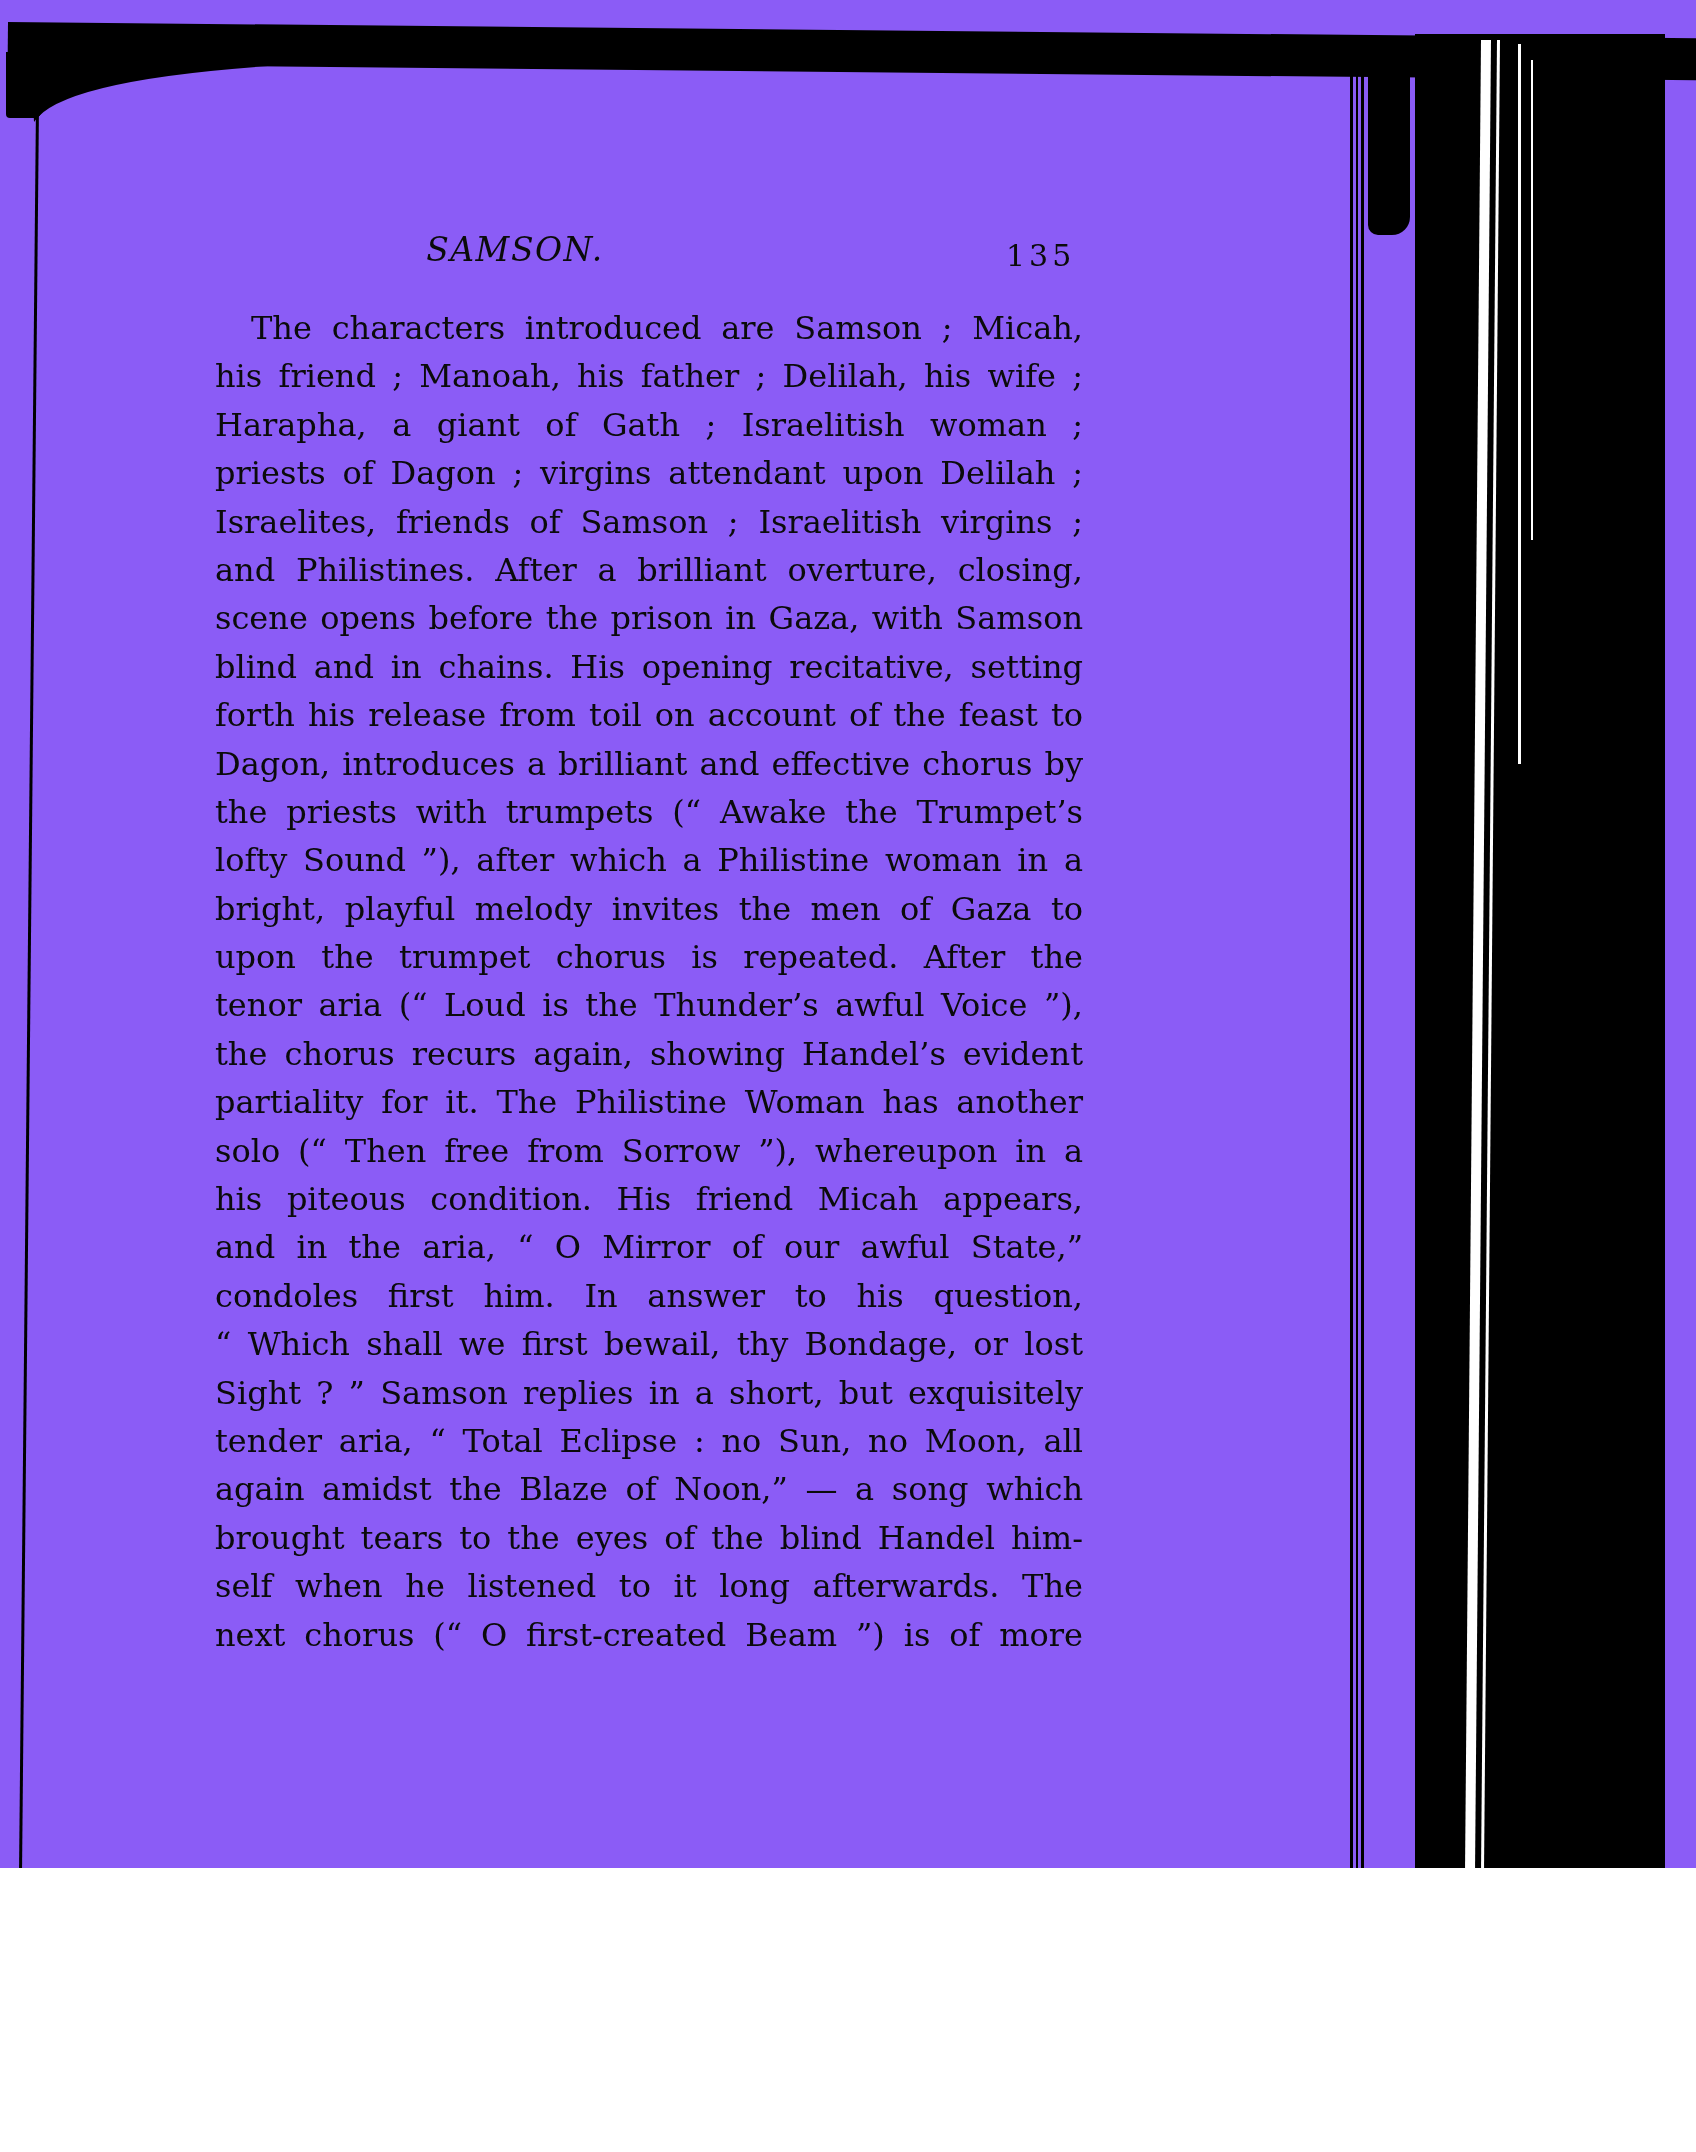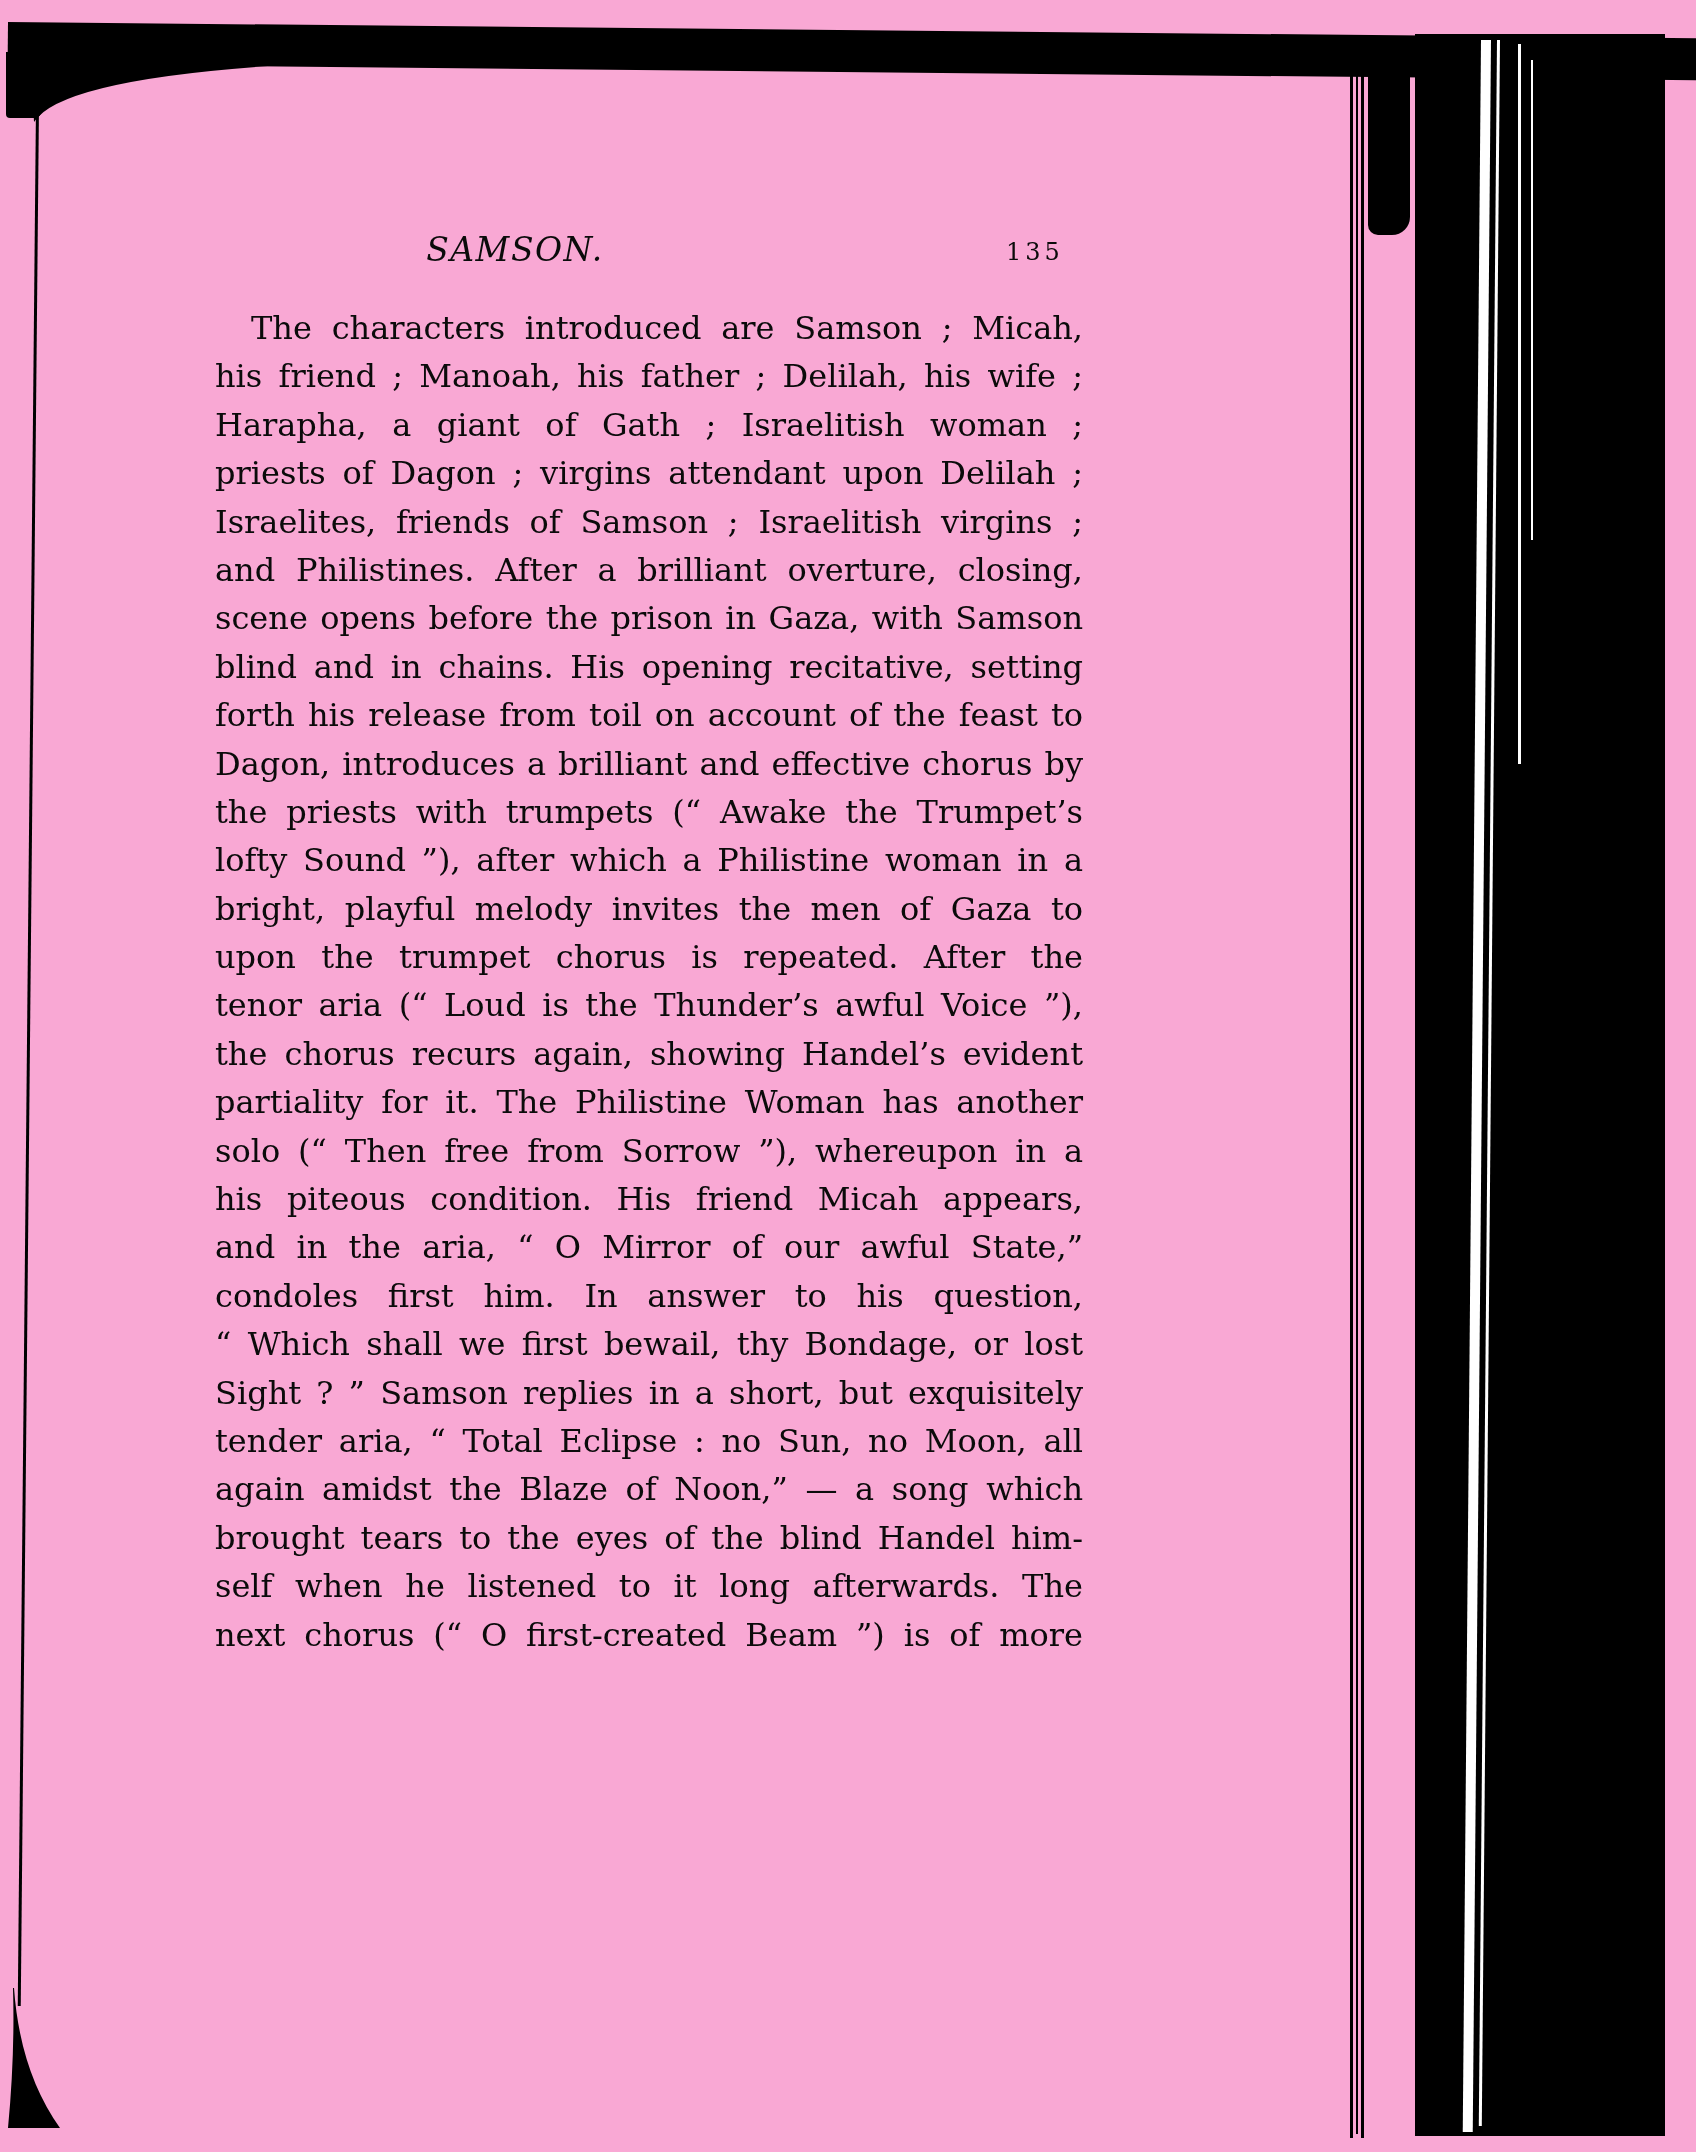--- a/index.html
+++ b/index.html
@@ -1,17 +1,17 @@
 <!DOCTYPE html>
 <html><head>
 <meta charset="utf-8">
 <style>
   html,body{margin:0;padding:0;background:#ffffff;}
   .scan{
-    position:relative;width:1696px;height:2152px;background:#f9a8d4;overflow:hidden;
+    position:relative;width:1696px;height:1868px;background:#8b5cf6;overflow:hidden;
     font-family:"DejaVu Serif","Liberation Serif",serif;color:#0b0b0b;text-decoration:underline;
   }
   .artifact{position:absolute;background:#000;}
   .white-streak{position:absolute;background:#fff;}
 
   
   .top-band{left:8px;top:22px;width:1700px;height:42px;transform:rotate(0.55deg);transform-origin:0 0;}
   .tr-streak{left:1368px;top:45px;width:42px;height:190px;border-radius:0 0 18px 10px;}
   .right-panel{left:1415px;top:34px;width:250px;height:2102px;}
   .edge-l1{left:1350px;top:56px;width:3px;height:2082px;}
@@ -24,21 +24,21 @@
   .tl-block{left:6px;top:52px;width:36px;height:66px;border-radius:0 0 8px 4px;}
   .left-line{left:36px;top:104px;width:3px;height:1902px;transform:rotate(0.55deg);transform-origin:50% 0;}
   .corner-svg{position:absolute;left:0;top:0;pointer-events:none;}
 
   
   .running-head-title{
     position:absolute;left:365px;top:230px;width:300px;text-align:center;
     font-style:italic;font-size:33px;letter-spacing:1.5px;
   }
   .running-head-page{
-    position:absolute;left:1006px;top:238px;font-size:24px;letter-spacing:4px;
+    position:absolute;left:1006px;top:238px;font-size:30px;letter-spacing:4px;
   }
   .textblock{
     position:absolute;left:215px;top:304px;width:868px;
     font-size:32px;line-height:48.4px;
   }
   .line{
     text-align:justify;text-align-last:justify;height:48.4px;
     word-spacing:1px;
   }
   .line:first-child{text-indent:36px;}

